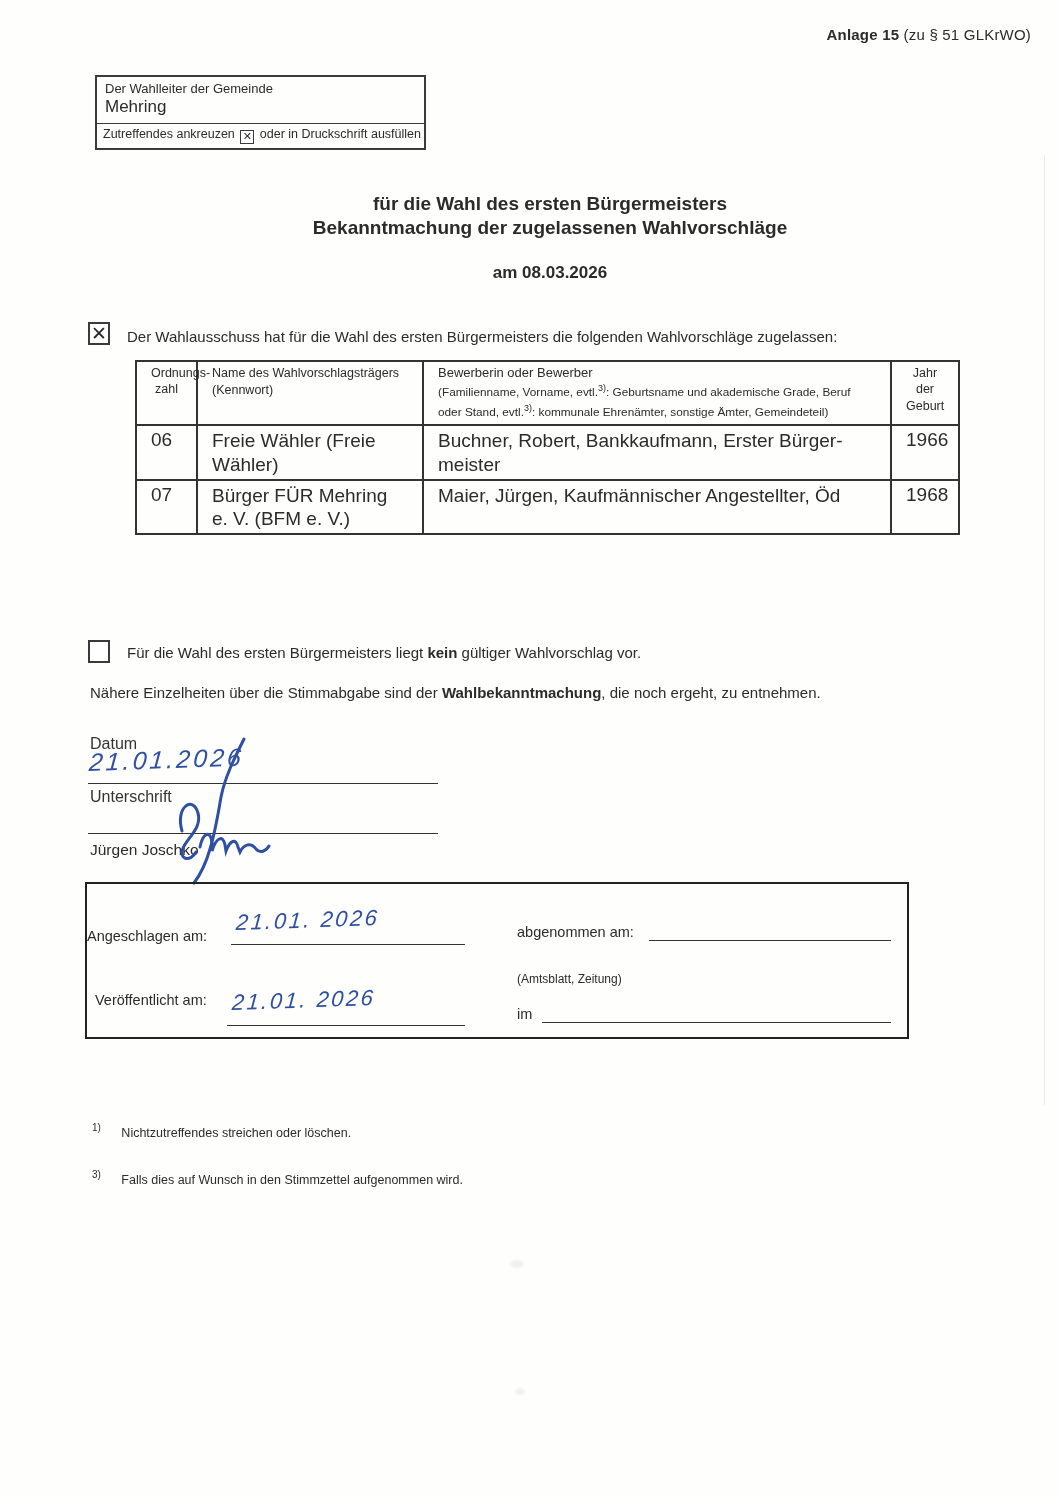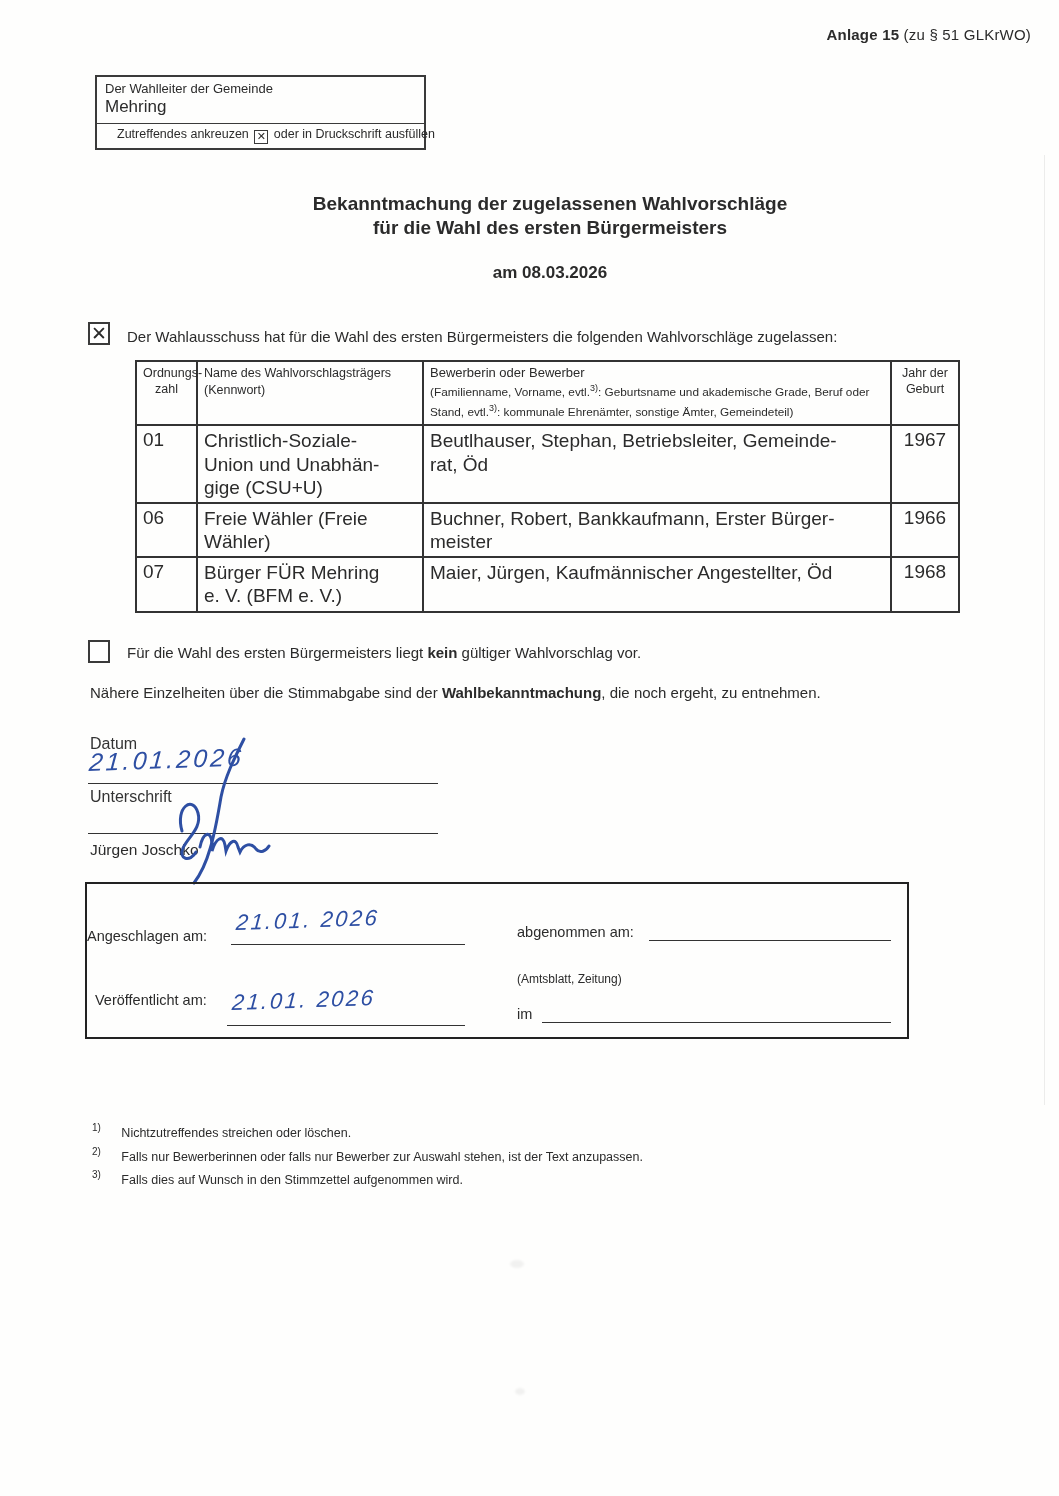--- a/index.html
+++ b/index.html
@@ -12,37 +12,37 @@
   .abs { position:absolute; }
   .b { font-weight:bold; }
   .pre { white-space:pre-line; }
 
   .anlage { top:26px; right:28px; font-size:15px; letter-spacing:0.2px; }
 
   .header-box { left:95px; top:75px; width:331px; border:2px solid #3a3a3a; }
   .hb-top { padding:4px 10px 6px 8px; border-bottom:1.5px solid #3a3a3a; }
   .hb-l1 { font-size:13px; }
   .hb-l2 { font-size:17px; margin-top:1px; }
-  .hb-bottom { padding:3px 6px 4px 20px; font-size:12.5px; white-space:nowrap; }
+  .hb-bottom { padding:3px 6px 4px 6px; font-size:12.5px; white-space:nowrap; }
 
   .title-wrap { left:85px; top:192px; width:930px; text-align:center; }
   .title-line { font-size:19px; font-weight:bold; line-height:1.28; }
   .title-date { font-size:17px; font-weight:bold; margin-top:22px; }
 
   .checkbox { width:22px; height:23px; border:2px solid #3a3a3a; background:#fff;
     display:flex; align-items:center; justify-content:center;
     font-size:19px; line-height:1; color:#2b2b2b; }
   .checkbox.small { width:14px; height:14px; border:1.5px solid #3a3a3a;
     display:inline-flex; font-size:11px; vertical-align:-2px; margin:0 2px; }
 
   .statement { left:127px; top:328px; width:800px; font-size:15px; }
 
   table.vtable { position:absolute; left:135px; top:360px; width:823px;
     border-collapse:collapse; table-layout:fixed; }
-  .vtable th, .vtable td { border:2px solid #333; vertical-align:top; padding:3px 6px; }
+  .vtable th, .vtable td { border:2px solid #333; vertical-align:top; padding:3px 14px; }
   .vtable th { font-weight:normal; text-align:left; }
   .h-c { text-align:center !important; font-size:12.5px; line-height:1.3; }
   .h-l { font-size:12.5px; line-height:1.35; }
   .h3-title { font-size:13px; display:block; margin-bottom:2px; }
   .h3-sub { font-size:11.8px; line-height:1.5; }
   sup.fn { font-size:9px; vertical-align:super; line-height:0; }
   .cell-nr { font-size:19px; padding-left:9px; }
   .cell-name, .cell-cand { font-size:19px; line-height:1.22; }
   .cell-year { font-size:19px; text-align:center; padding-left:2px; padding-right:2px; }
 
@@ -84,22 +84,22 @@
     <div class="hb-bottom">
       <span>Zutreffendes ankreuzen</span>
       <span class="checkbox small">
           <span>✕</span>
         </span>
       <span>oder in Druckschrift ausfüllen</span>
     </div>
   </div>
 
   <div class="abs title-wrap">
+    <div class="title-line">für die Wahl des ersten Bürgermeisters</div>
     <div class="title-line">Bekanntmachung der zugelassenen Wahlvorschläge</div>
-    <div class="title-line">für die Wahl des ersten Bürgermeisters</div>
     <div class="title-date">am 08.03.2026</div>
   </div>
 
   <div class="abs checkbox" style="left:88px; top:322px;">
     <span>✕</span>
   </div>
   <div class="abs statement">Der Wahlausschuss hat für die Wahl des ersten Bürgermeisters die folgenden Wahlvorschläge zugelassen:</div>
 
   <table class="vtable">
     <colgroup>
@@ -116,29 +116,20 @@
 (Kennwort)</th>
       <th>
         <span class="h3-title">Bewerberin oder Bewerber</span>
         <span class="h3-sub">
           <span>(Familienname, Vorname, evtl.</span><sup class="fn">3)</sup><span>: Geburtsname und akademische Grade, Beruf oder Stand, evtl.</span><sup class="fn">3)</sup><span>: kommunale Ehrenämter, sonstige Ämter, Gemeindeteil)</span>
         </span>
       </th>
       <th class="h-c pre">Jahr der
 Geburt</th>
     </tr>
-    <tr style="height:75px">
-      <td class="cell-nr">01</td>
-      <td class="cell-name pre">Christlich-Soziale-
-Union und Unabhän-
-gige (CSU+U)</td>
-      <td class="cell-cand pre">Beutlhauser, Stephan, Betriebsleiter, Gemeinde-
-rat, Öd</td>
-      <td class="cell-year">1967</td>
-    </tr>
     <tr style="height:51px">
       <td class="cell-nr">06</td>
       <td class="cell-name pre">Freie Wähler (Freie
 Wähler)</td>
       <td class="cell-cand pre">Buchner, Robert, Bankkaufmann, Erster Bürger-
 meister</td>
       <td class="cell-year">1966</td>
     </tr>
     <tr style="height:52px">
       <td class="cell-nr">07</td>
@@ -189,24 +180,20 @@
     <div class="abs sig-line" style="left:140px; top:141px; width:238px;"></div>
 
     <div class="abs pb-lbl" style="left:430px; top:122px;">im</div>
     <div class="abs sig-line" style="left:455px; top:138px; width:349px;"></div>
   </div>
 
   <div class="abs" style="left:92px; top:1122px; width:890px;">
     <span class="fnote-marker">1)</span>
     <span class="fnote-text" style="margin-left:16px;">Nichtzutreffendes streichen oder löschen.</span>
   </div>
-  <div class="abs" style="left:92px; top:1146px; width:890px;">
-    <span class="fnote-marker">2)</span>
-    <span class="fnote-text" style="margin-left:16px;">Falls nur Bewerberinnen oder falls nur Bewerber zur Auswahl stehen, ist der Text anzupassen.</span>
-  </div>
   <div class="abs" style="left:92px; top:1169px; width:890px;">
     <span class="fnote-marker">3)</span>
     <span class="fnote-text" style="margin-left:16px;">Falls dies auf Wunsch in den Stimmzettel aufgenommen wird.</span>
   </div>
 
   <div class="abs scan-line"></div>
   <div class="abs smudge" style="left:510px; top:1260px; width:14px; height:8px;"></div>
   <div class="abs smudge" style="left:515px; top:1388px; width:10px; height:7px;"></div>
 
 </div>

